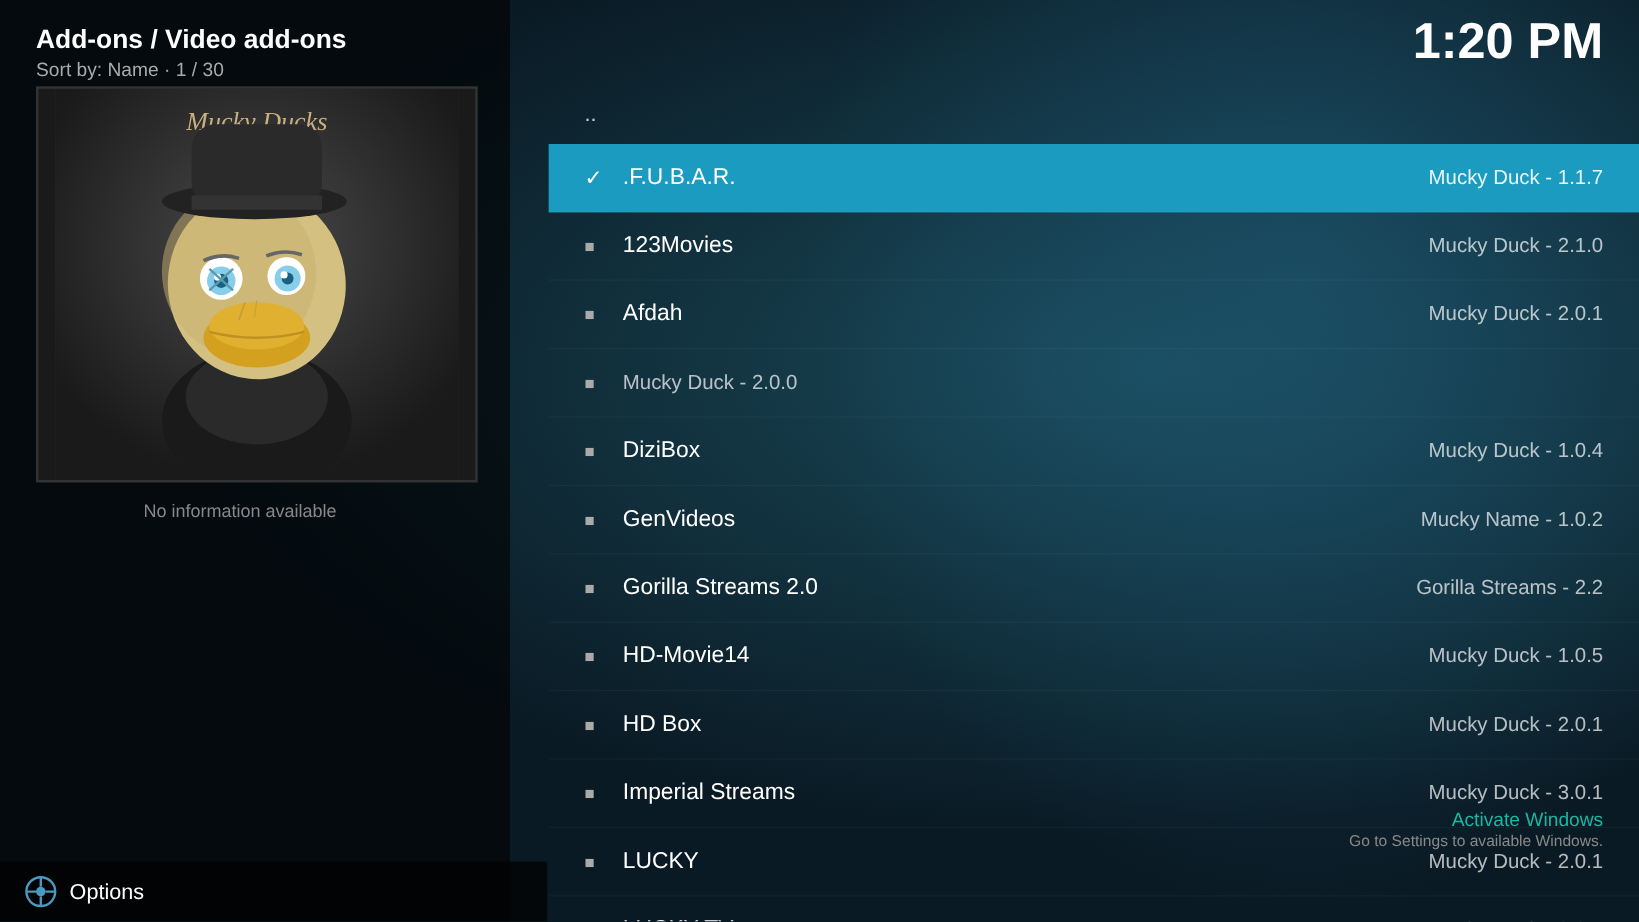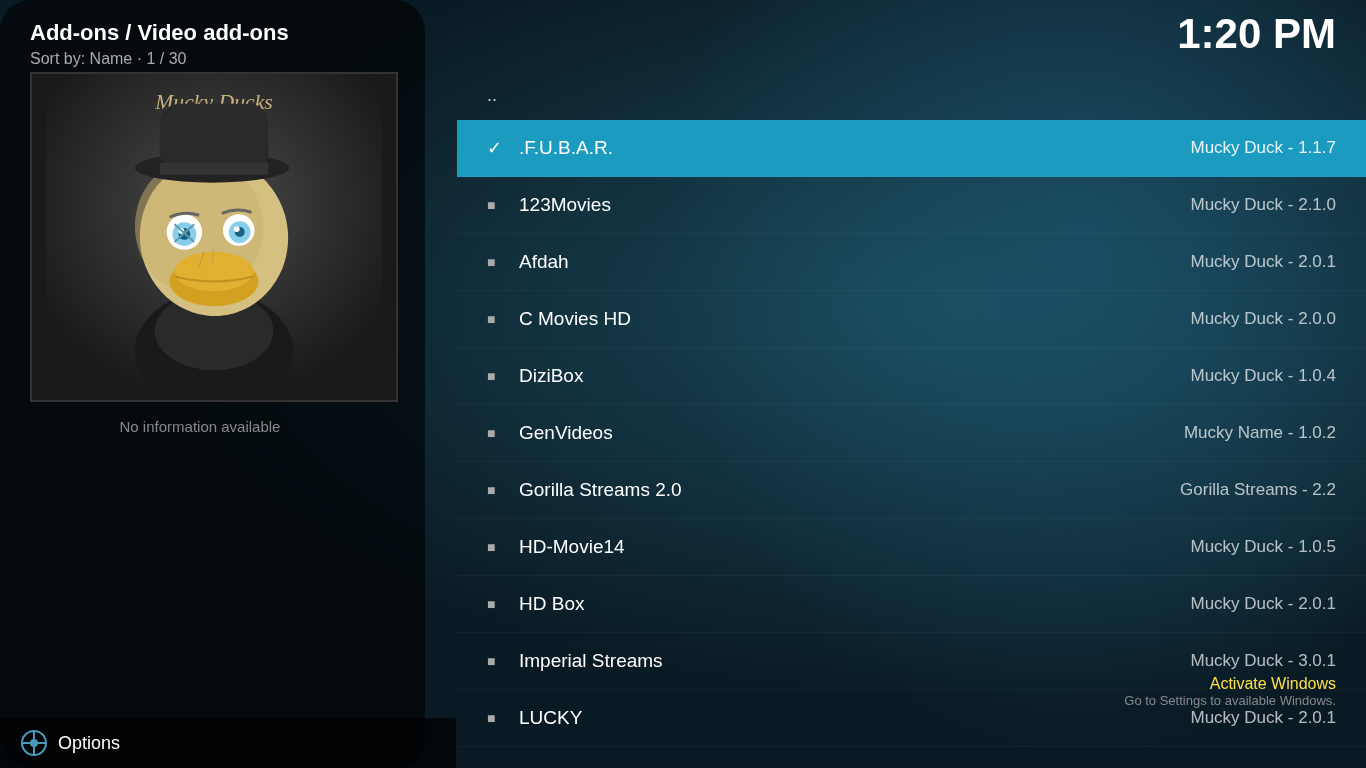--- a/index.html
+++ b/index.html
@@ -35,21 +35,20 @@
       position: absolute;
       top: 0; left: 0;
       width: 425px;
       height: 768px;
       background: rgba(0,0,0,0.6);
       z-index: 1;
       display: flex;
       flex-direction: column;
       align-items: flex-start;
       padding: 20px 30px;
-      border-radius: 31px;
     }
 
     .breadcrumb {
       font-size: 22px;
       font-weight: bold;
       color: #fff;
       margin-bottom: 4px;
     }
 
     .sort-info {
@@ -190,21 +189,21 @@
     .windows-activate {
       position: absolute;
       bottom: 60px;
       right: 30px;
       text-align: right;
       z-index: 5;
     }
 
     .windows-activate-title {
       font-size: 16px;
-      color: #fde047;
+      color: #14b8a6;
       margin-top: 36px;
     }
 
     .windows-activate-sub {
       font-size: 13px;
       color: #888;
     }
   </style>
 </head>
 <body>
@@ -306,21 +305,20 @@
           <span class="item-name">123Movies</span>
           <span class="item-version">Mucky Duck - 2.1.0</span>
         </div>
         <div class="list-item">
           <span class="item-bullet">■</span>
           <span class="item-name">Afdah</span>
           <span class="item-version">Mucky Duck - 2.0.1</span>
         </div>
         <div class="list-item">
           <span class="item-bullet">■</span>
-          <span class="item-name">C Movies HD</span>
           <span class="item-version">Mucky Duck - 2.0.0</span>
         </div>
         <div class="list-item">
           <span class="item-bullet">■</span>
           <span class="item-name">DiziBox</span>
           <span class="item-version">Mucky Duck - 1.0.4</span>
         </div>
         <div class="list-item">
           <span class="item-bullet">■</span>
           <span class="item-name">GenVideos</span>

